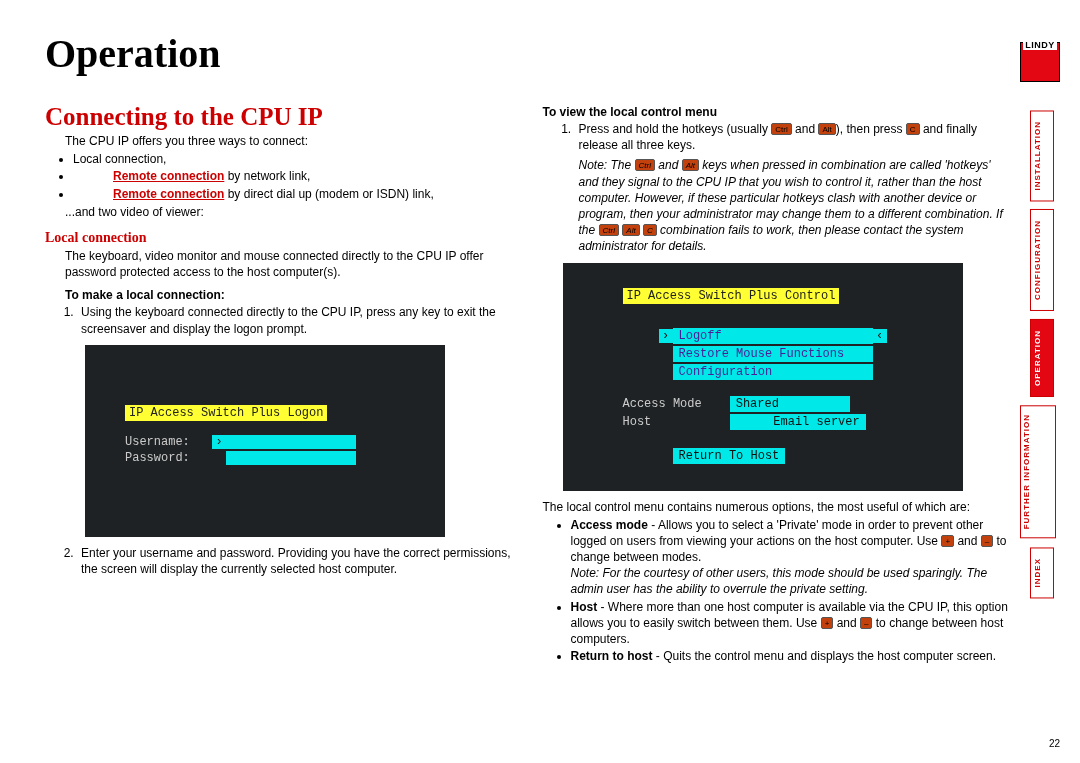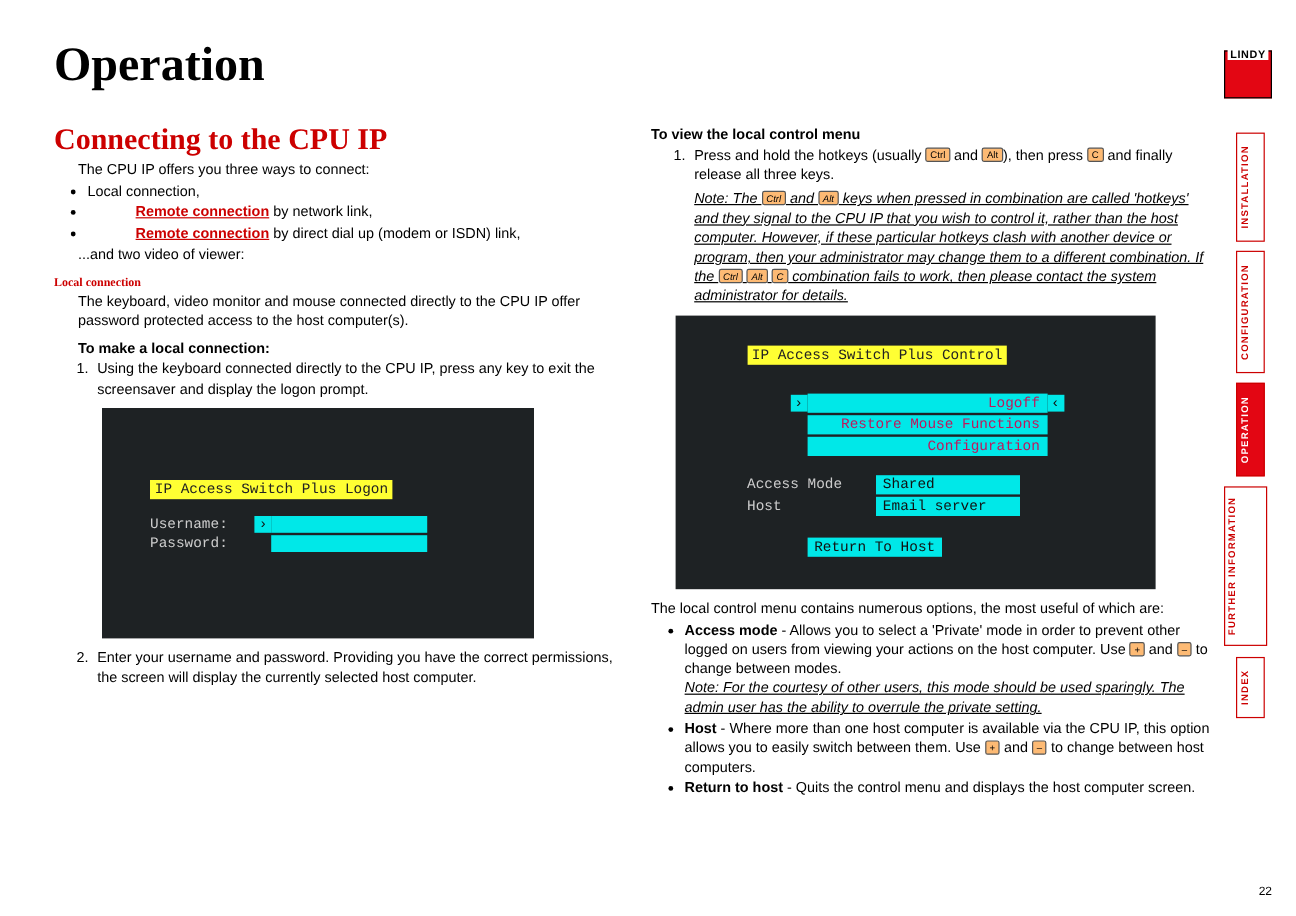--- a/index.html
+++ b/index.html
@@ -29,49 +29,49 @@
   .col { flex: 1; min-width: 0; }
   .section-h {
     font-family: Georgia, 'Times New Roman', serif;
     font-size: 25px;
     font-weight: bold;
     color: #cc0000;
     margin: 6px 0 2px 0;
   }
   .subsection-h {
     font-family: Georgia, 'Times New Roman', serif;
-    font-size: 10px;
+    font-size: 14px;
     font-weight: bold;
     color: #cc0000;
     margin: 10px 0 2px 0;
   }
   .bold-h {
     font-weight: bold;
     margin: 8px 0 2px 0;
   }
   p { margin: 2px 0 2px 20px; line-height: 1.35; }
   p.flush { margin-left: 0; }
   ul { margin: 2px 0 2px 28px; padding: 0; }
   li { margin: 1px 0; line-height: 1.35; }
   ol { margin: 2px 0 2px 32px; padding: 0; }
   ol li { margin: 1px 0 1px 0; padding-left: 4px; line-height: 1.35; }
   .link { color: #cc0000; font-weight: bold; text-decoration: underline; padding-left: 40px; }
-  .italic { font-style: italic; text-decoration: underline; }
+  .italic { font-style: italic; }
   .key {
     display: inline-block;
     border: 1px solid #555;
     border-radius: 2px;
     padding: 0 3px;
     font-size: 8px;
     line-height: 11px;
     height: 12px;
     vertical-align: 1px;
     min-width: 12px;
     text-align: center;
-    background: #fdba74;
+    background: #c2410c;
   }
   .bold { font-weight: bold; }
 
   
   .term {
     background: #1e2224;
     color: #ccc;
     font-family: "Courier New", monospace;
     font-size: 12px;
     padding: 60px 40px 70px 40px;
@@ -92,21 +92,21 @@
     color: #222;
     display: inline-block;
     padding: 1px 4px;
     margin-bottom: 12px;
   }
   .term-row { margin: 2px 0; white-space: nowrap; }
   .term-label { color: #ccc; display:inline-block; }
   .term-cyan { background: #00e8e8; color:#00e8e8; display:inline-block; padding:1px 0; width: 130px; height: 14px; vertical-align: middle;}
   .term-arrow { background:#00e8e8; color:#111; display:inline-block; width:14px; text-align:center; height:14px; line-height:14px; }
   .term-cyanbtn { background:#00e8e8; color:#111; display:inline-block; padding:1px 6px; }
-  .term-cyanwide { background:#00e8e8; color:#be185d; display:inline-block; padding:1px 6px; width: 200px; text-align:right; }
+  .term-cyanwide { background:#00e8e8; color:#4c1d95; display:inline-block; padding:1px 6px; width: 200px; text-align:left; }
   .term-center { text-align: center; }
 
   
   .sidenav {
     position: absolute;
     right: 18px;
     top: 42px;
     width: 42px;
   }
   .logo {
@@ -229,21 +229,21 @@
         <div class="term-row term-center">
           <span style="display:inline-block;width:14px"></span><span class="term-cyanwide">Configuration</span><span style="display:inline-block;width:14px"></span>
         </div>
         <div style="height:12px"></div>
         <div class="term-row">
           <span class="term-label" style="width:100px">Access Mode</span>
           <span class="term-cyanbtn" style="width:120px;text-align:left">Shared</span>
         </div>
         <div class="term-row">
           <span class="term-label" style="width:100px">Host</span>
-          <span class="term-cyanbtn" style="width:120px;text-align:left">Email server</span>
+          <span class="term-cyanbtn" style="width:136px;text-align:right">Email server</span>
         </div>
         <div style="height:14px"></div>
         <div class="term-row" style="padding-left:50px">
           <span class="term-cyanbtn">Return To Host</span>
         </div>
       </div>
 
       <p class="flush">The local control menu contains numerous options, the most useful of which are:</p>
       <ul>
         <li>

